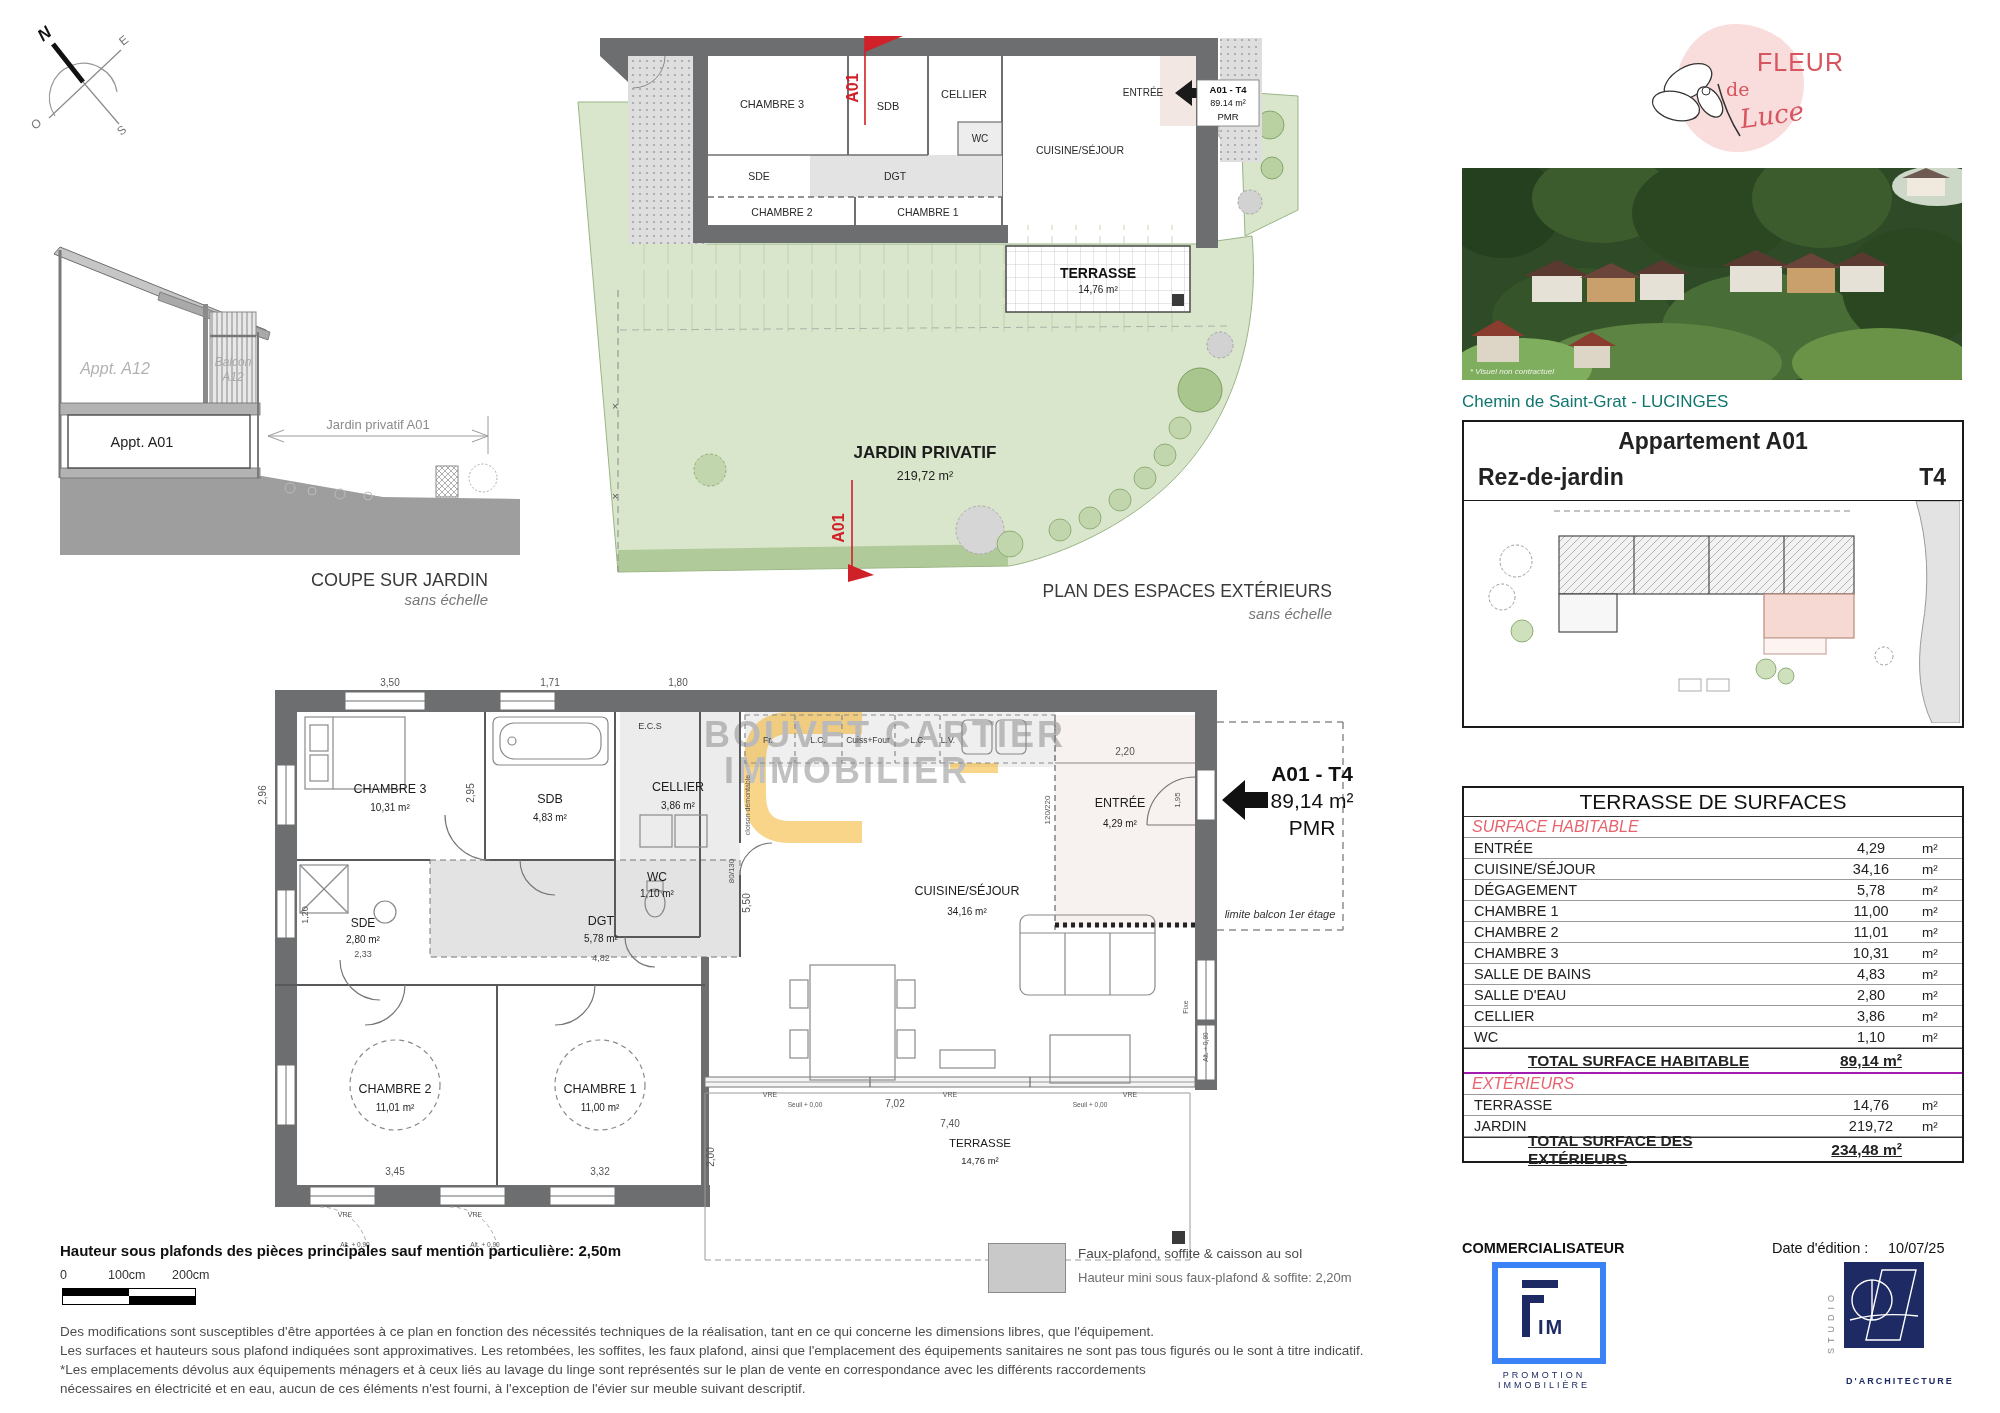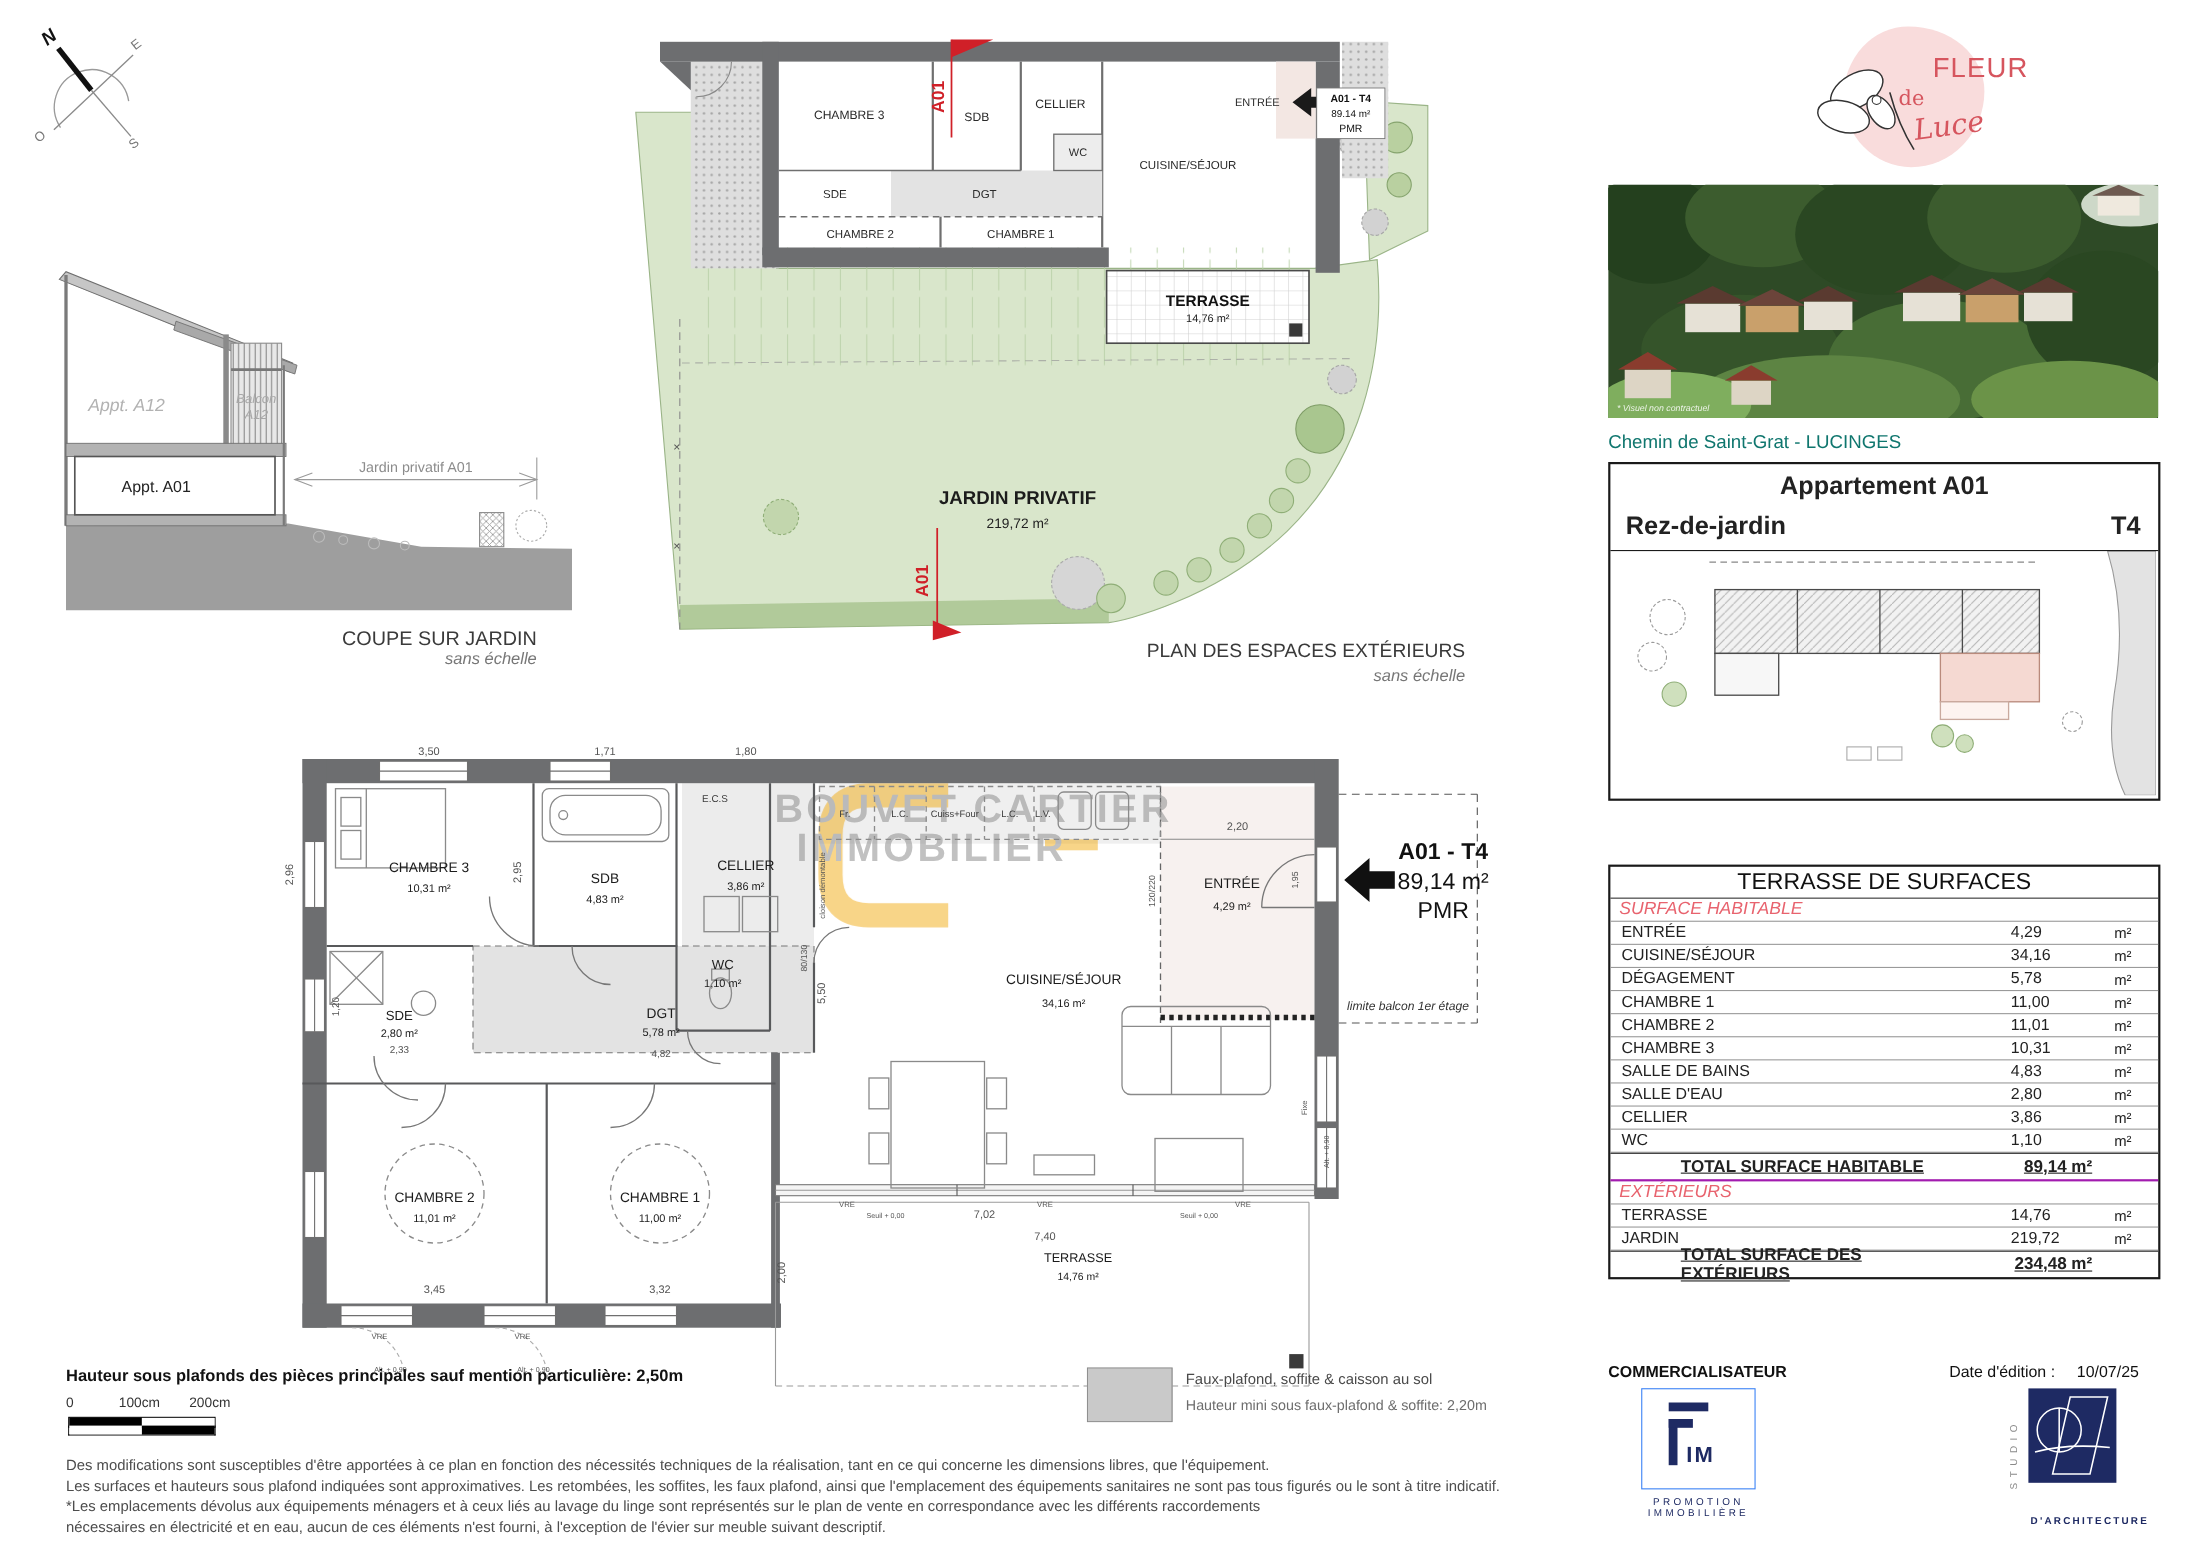--- a/index.html
+++ b/index.html
@@ -11,21 +11,21 @@
   .caption{font-size:17px;color:#0f766e;text-align:left;}
   .unitbox{border:2px solid #1a1a1a;background:#fff;}
   .unitbox .hdr{border-bottom:1px solid #1a1a1a;position:relative;height:78px;}
   .unitbox .t1{position:absolute;left:0;right:0;top:6px;text-align:center;font-size:23px;font-weight:bold;}
   .unitbox .t2{position:absolute;left:14px;top:42px;font-size:23px;font-weight:bold;}
   .unitbox .t3{position:absolute;right:16px;top:42px;font-size:23px;font-weight:bold;}
   .surftable{border:2px solid #1a1a1a;background:#fff;font-size:14.5px;}
   .surftable .ttl{height:28px;line-height:28px;text-align:center;font-size:21px;color:#111;border-bottom:1px solid #333;}
   .trow{display:flex;align-items:center;height:20px;border-bottom:1px solid #9a9a9a;padding:0 6px 0 10px;}
   .trow .lbl{flex:1;}
-  .trow .val{width:86px;text-align:left;}
+  .trow .val{width:86px;text-align:center;}
   .trow .unit{width:34px;padding-left:8px;font-size:13.5px;}
   .srow{height:20px;line-height:20px;padding-left:8px;font-style:italic;color:#e8636e;font-size:16px;border-bottom:1px solid #9a9a9a;}
   .totrow{display:flex;align-items:center;height:23px;border-bottom:2px solid #a21caf;border-top:1px solid #333;font-weight:bold;font-size:15.5px;}
   .totrow .lbl{flex:1;padding-left:64px;text-decoration:underline;}
   .totrow .val{width:150px;text-align:right;margin-right:60px;text-decoration:underline;}
   
   .note-bold{font-size:15px;font-weight:bold;color:#111;}
   .notes{font-size:13.5px;color:#4d4d4d;line-height:19px;white-space:nowrap;}
   .legend-sw{width:76px;height:48px;background:#c9c9c9;border:1px solid #8a8a8a;}
   .legend-t1{font-size:13.5px;color:#4a4a4a;}
@@ -599,21 +599,21 @@
 
   <div class="abs notes" style="left:60px;top:1322px">
     <div>Des modifications sont susceptibles d'être apportées à ce plan en fonction des nécessités techniques de la réalisation, tant en ce qui concerne les dimensions libres, que l'équipement.</div>
     <div>Les surfaces et hauteurs sous plafond indiquées sont approximatives. Les retombées, les soffites, les faux plafond, ainsi que l'emplacement des équipements sanitaires ne sont pas tous figurés ou le sont à titre indicatif.</div>
     <div>*Les emplacements dévolus aux équipements ménagers et à ceux liés au lavage du linge sont représentés sur le plan de vente en correspondance avec les différents raccordements</div>
     <div>nécessaires en électricité et en eau, aucun de ces éléments n'est fourni, à l'exception de l'évier sur meuble suivant descriptif.</div>
   </div>
 
   <div class="abs commer" style="left:1462px;top:1240px">COMMERCIALISATEUR</div>
   <div class="abs" style="left:1492px;top:1262px;width:104px">
-    <div style="width:102px;height:90px;border:1px solid #3b82f6;position:relative;background:#fff">
+    <div style="width:102px;height:90px;border:6px solid #3b82f6;position:relative;background:#fff">
       <svg width="102" height="90" viewBox="0 0 102 90">
         <rect x="24" y="12" width="36" height="8" fill="#1e2a63"></rect>
         <rect x="24" y="27" width="8" height="42" fill="#1e2a63"></rect>
         <rect x="24" y="27" width="22" height="8" fill="#1e2a63"></rect>
         <text x="40" y="66" font-size="20" font-weight="bold" fill="#1e2a63" letter-spacing="2">IM</text>
       </svg>
     </div>
     <div class="fim-sub" style="margin-top:6px">PROMOTION</div>
     <div class="fim-sub">IMMOBILIÈRE</div>
   </div>

